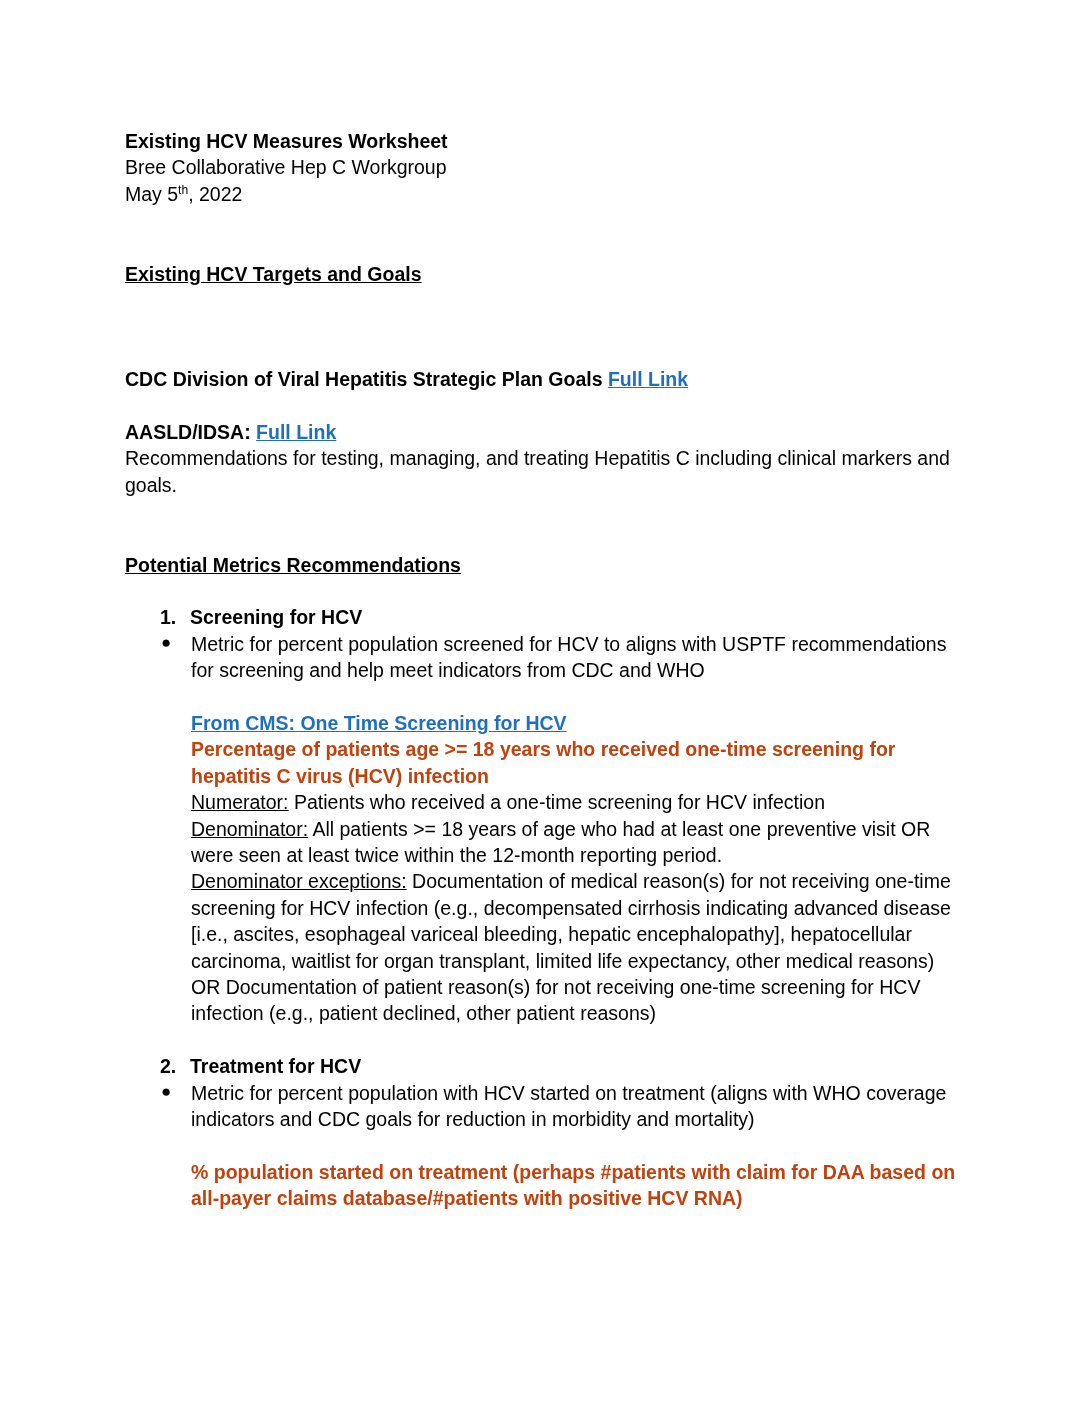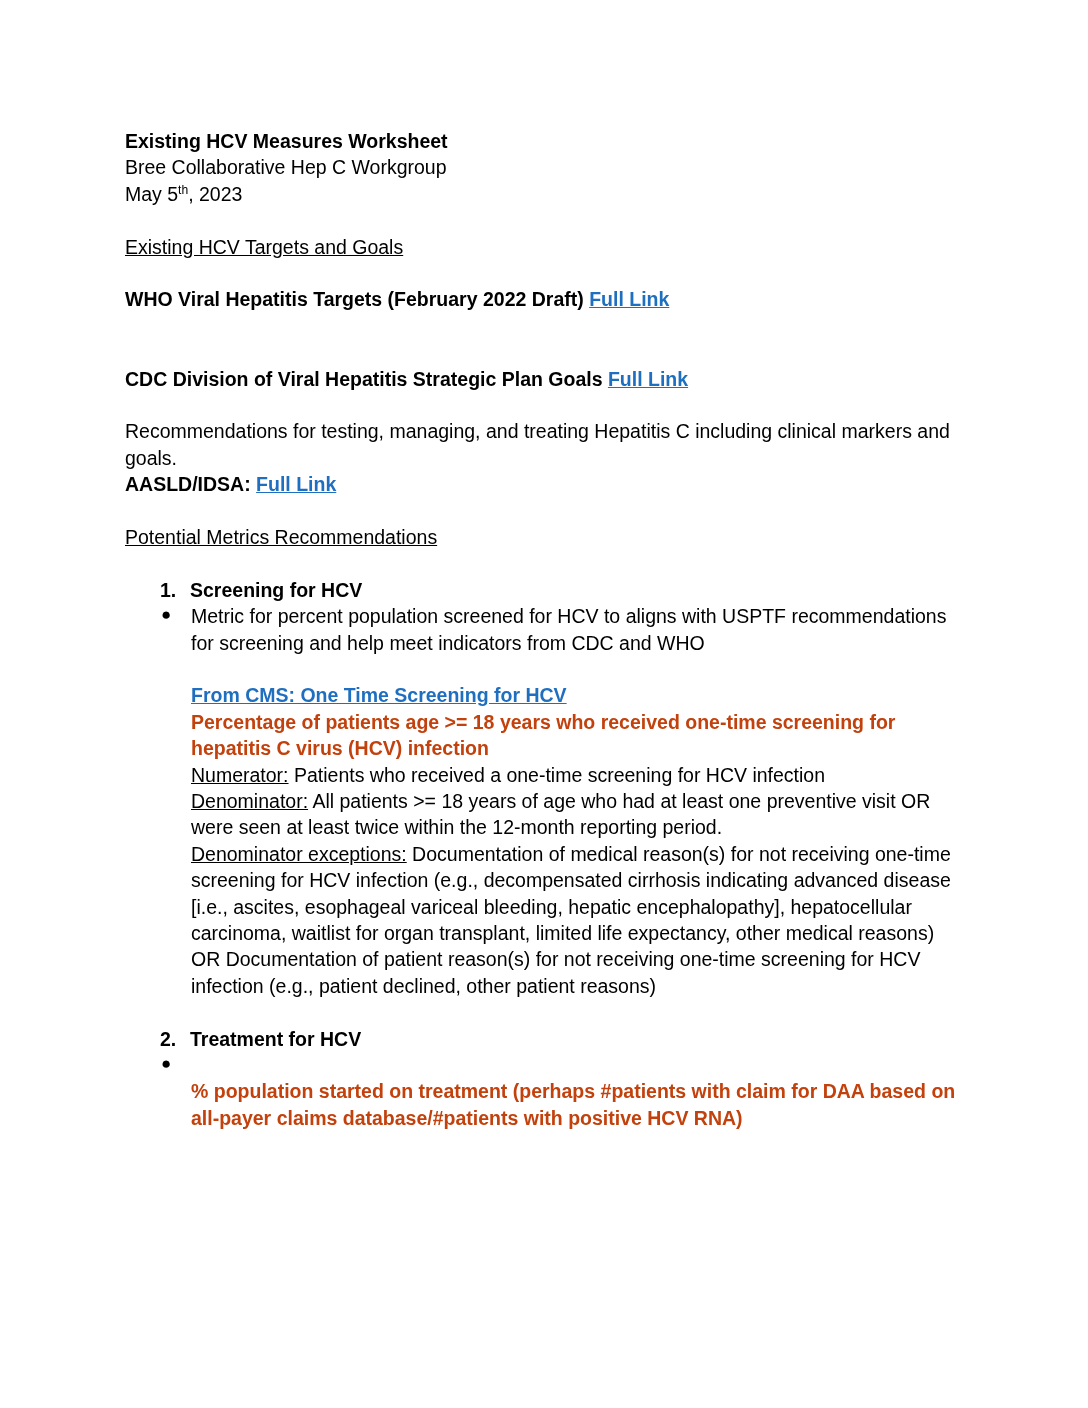--- a/index.html
+++ b/index.html
@@ -38,22 +38,23 @@
   .red {
     color: #c2410c;
     font-weight: bold;
   }
   .blue-head {
     color: #1f6fc0;
     font-weight: bold;
     text-decoration: underline;
   }
   .head-bold-u {
-    font-weight: normal;
+    font-weight: bold;
     text-decoration: underline;
+    margin-top: 27px;
   }
   .spacer { height: 26.4px; }
   sup {
     font-size: 0.62em;
     vertical-align: super;
     line-height: 0;
   }
   
   .num-list {
     margin: 0;
@@ -98,41 +99,40 @@
   }
 </style>
 </head>
 <body>
 
 <div class="page">
   <div class="doc">
 
     <p class="bold">Existing HCV Measures Worksheet</p>
     <p>Bree Collaborative Hep C Workgroup</p>
-    <p><span>May 5</span><sup>th</sup><span>, 2023</span></p>
+    <p><span>May 5</span><sup>th</sup><span>, 2022</span></p>
 
     <div class="spacer"></div>
 
     <p class="head-bold-u">Existing HCV Targets and Goals</p>
 
     <div class="spacer"></div>
 
-    <p><span class="bold">WHO Viral Hepatitis Targets (February 2022 Draft)</span> <a class="link" href="#">Full Link</a></p>
 
     <div class="spacer"></div>
 
 
     <div class="spacer"></div>
 
     <p><span class="bold">CDC Division of Viral Hepatitis Strategic Plan Goals</span> <a class="link" href="#">Full Link</a></p>
 
     <div class="spacer"></div>
 
+    <p><span class="bold">AASLD/IDSA:</span> <a class="link" href="#">Full Link</a></p>
     <p>Recommendations for testing, managing, and treating Hepatitis C including clinical markers and goals.</p>
-    <p><span class="bold">AASLD/IDSA:</span> <a class="link" href="#">Full Link</a></p>
 
     <div class="spacer"></div>
 
     <p class="head-bold-u">Potential Metrics Recommendations</p>
 
     <div class="spacer"></div>
 
     <ul class="num-list">
 
       <li class="num-item">
@@ -160,20 +160,21 @@
       <div class="spacer"></div>
 
       <li class="num-item">
         <span class="marker">2.</span>
         <span class="num-title">Treatment for HCV</span>
       </li>
 
       <ul class="bul-list">
         <li class="bul-item">
           <span class="dot">●</span>
+          <span>Metric for percent population with HCV started on treatment (aligns with WHO coverage indicators and CDC goals for reduction in morbidity and mortality)</span>
         </li>
       </ul>
 
       <div class="spacer"></div>
 
       <div class="sub-block">
         <p class="red">% population started on treatment (perhaps #patients with claim for DAA based on all-payer claims database/#patients with positive HCV RNA)</p>
       </div>
 
     </ul>

